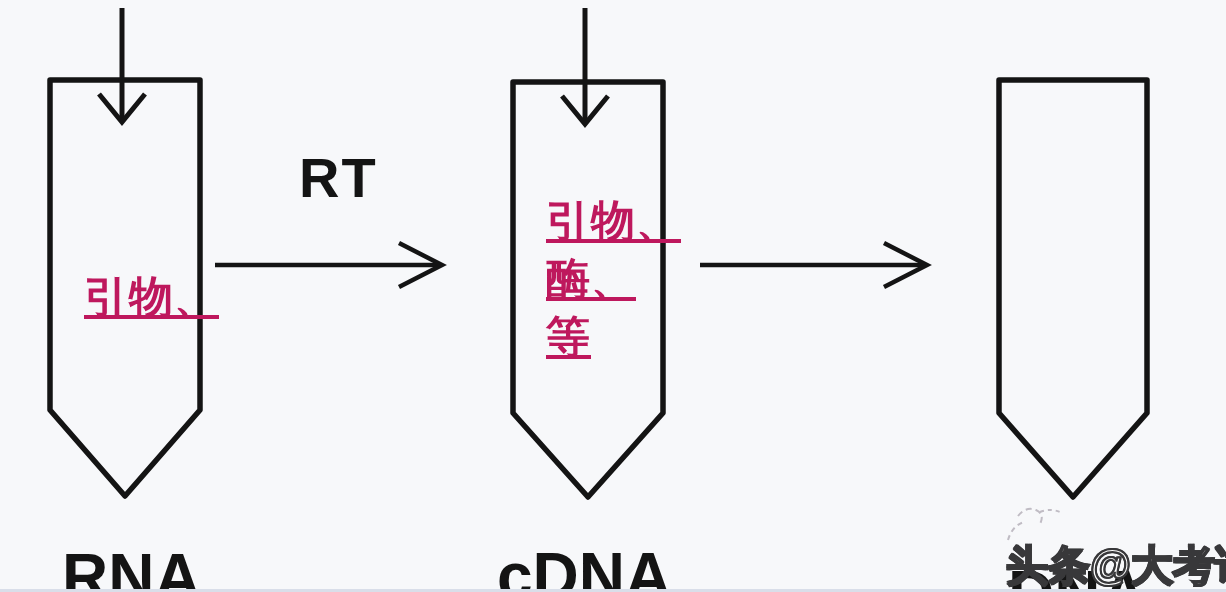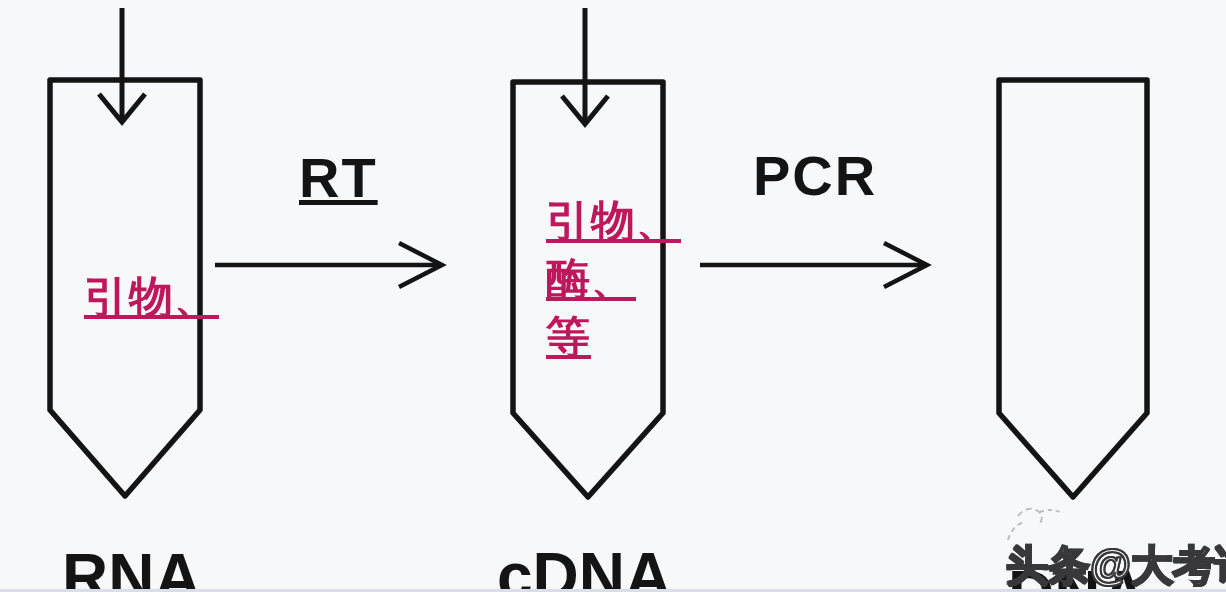--- a/index.html
+++ b/index.html
@@ -125,22 +125,21 @@
   <div class="tube-text-block" style="left:84px; top:268px;">
     <div>引物、</div>
   </div>
 
   <div class="tube-text-block" style="left:546px; top:192px;">
     <div>引物、</div>
     <div>酶、</div>
     <div>等</div>
   </div>
 
-  <div class="process-label" style="left:299px; top:150px;text-decoration:underline;">RT</div>
-  <div class="process-label" style="left:753px; top:148px;">PCR</div>
+  <div class="process-label" style="left:299px; top:150px;">RT</div>
 
   <div class="stage-label" style="left:62px; top:545px;">RNA</div>
   <div class="stage-label" style="left:497px; top:544px;">cDNA</div>
   <div class="stage-label" style="left:1008px; top:562px;">DNA</div>
 
   <div class="watermark watermark-line2">头条@大考试</div>
 
   <div class="bottom-strip"></div>
 </div>
 

